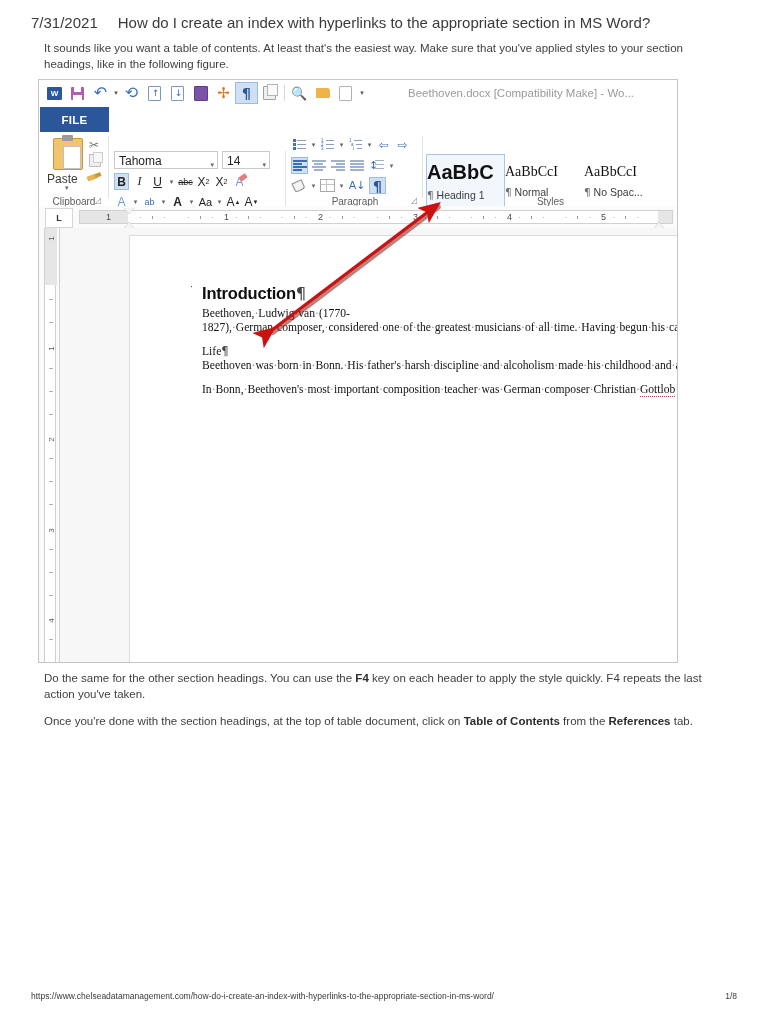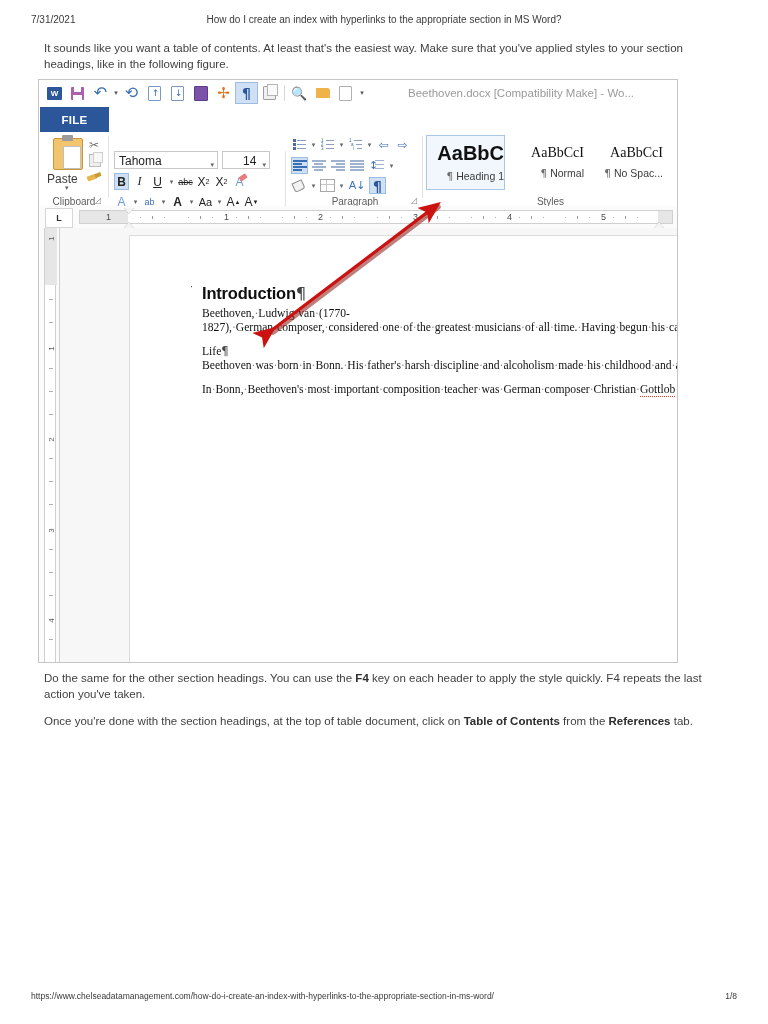--- a/index.html
+++ b/index.html
@@ -8,21 +8,21 @@
     background:#ffffff;
     font-family:"Liberation Sans", sans-serif;
     color:#000;
     position:relative;
     overflow:hidden;
   }
 
   
   .print-header{
     position:absolute;top:14px;left:0;width:644px;height:14px;
-    font-size:10px;color:#3a3a3a;
+    font-size:15px;color:#3a3a3a;
   }
   .ph-date{position:absolute;left:31px;top:0;}
   .ph-title{position:absolute;left:0;top:0;width:768px;text-align:center;}
 
   
   .article-p{
     position:absolute;left:44px;width:690px;
     font-size:11.5px;line-height:16px;color:#3f3f3f;
   }
   .article-p b{color:#2d2d2d;font-weight:bold;}
@@ -124,21 +124,21 @@
   #g-font{left:71px;width:176px;margin-top:15px;}
   .fontbox{
     position:absolute;left:4px;top:4px;width:104px;height:18px;
     border:1px solid #c8c8c8;background:#fff;font-size:12px;color:#1f1f1f;
     padding-left:4px;line-height:18px;box-sizing:border-box;
   }
   .fontbox .ca{position:absolute;right:3px;top:4px;font-size:7px;color:#666;font-family:"DejaVu Sans",sans-serif;}
   .sizebox{
     position:absolute;left:112px;top:4px;width:48px;height:18px;
     border:1px solid #c8c8c8;background:#fff;font-size:12px;color:#1f1f1f;
-    padding-left:20px;line-height:18px;box-sizing:border-box;
+    padding-left:4px;line-height:18px;box-sizing:border-box;
   }
   .sizebox .ca{position:absolute;right:3px;top:4px;font-size:7px;color:#666;font-family:"DejaVu Sans",sans-serif;}
   .frow2{position:absolute;left:4px;top:25px;height:19px;display:flex;align-items:center;gap:3px;}
   .frow3{position:absolute;left:4px;top:45px;height:19px;display:flex;align-items:center;gap:3px;}
   .fb{min-width:15px;height:17px;display:flex;align-items:center;justify-content:center;font-size:12px;color:#232323;position:relative;}
   .fb.sel{background:#cfe0f4;border:1px solid #9cbce2;box-sizing:border-box;}
   .fb.bold{font-weight:bold;}
   .fb.ital{font-style:italic;font-family:"Liberation Serif",serif;}
   .fb.undl{text-decoration:underline;}
   .fb.strike{text-decoration:line-through;font-size:9px;}
@@ -176,22 +176,23 @@
   .sortic{font-size:11px;color:#3a6fb5;font-family:"DejaVu Sans",sans-serif;}
   .lsic{width:15px;height:12px;position:relative;}
   .lsic em{position:absolute;left:6px;height:1.6px;width:9px;background:#9fb3d1;}
   .lsic i{position:absolute;left:0;top:0;font-size:11px;color:#3a6fb5;line-height:11px;font-family:"DejaVu Sans",sans-serif;}
 
   
   #g-styles{left:385px;width:253px;}
   .style-gal{position:absolute;left:2px;top:3px;display:flex;gap:0px;}
   .style-card{
     width:79px;height:55px;box-sizing:border-box;
-    display:flex;flex-direction:column;align-items:flex-end;justify-content:center;
+    display:flex;flex-direction:column;align-items:flex-start;justify-content:center;
     background:#fff;
+    margin-top:19px;
   }
   .style-card.sel{border:1px solid #a9c6e8;background:#f2f7fd;}
   .sc-prev{font-family:"Liberation Serif",serif;color:#111;line-height:1;}
   .sc-prev.h1{font-size:20px;font-weight:bold;font-family:"Liberation Sans",sans-serif;}
   .sc-prev.norm{font-size:14px;}
   .sc-name{font-size:10.5px;color:#3a3a3a;margin-top:7px;white-space:nowrap;}
   .sc-name .pil{font-family:"DejaVu Sans",sans-serif;color:#6d6d6d;}
 
   
   .ruler{

